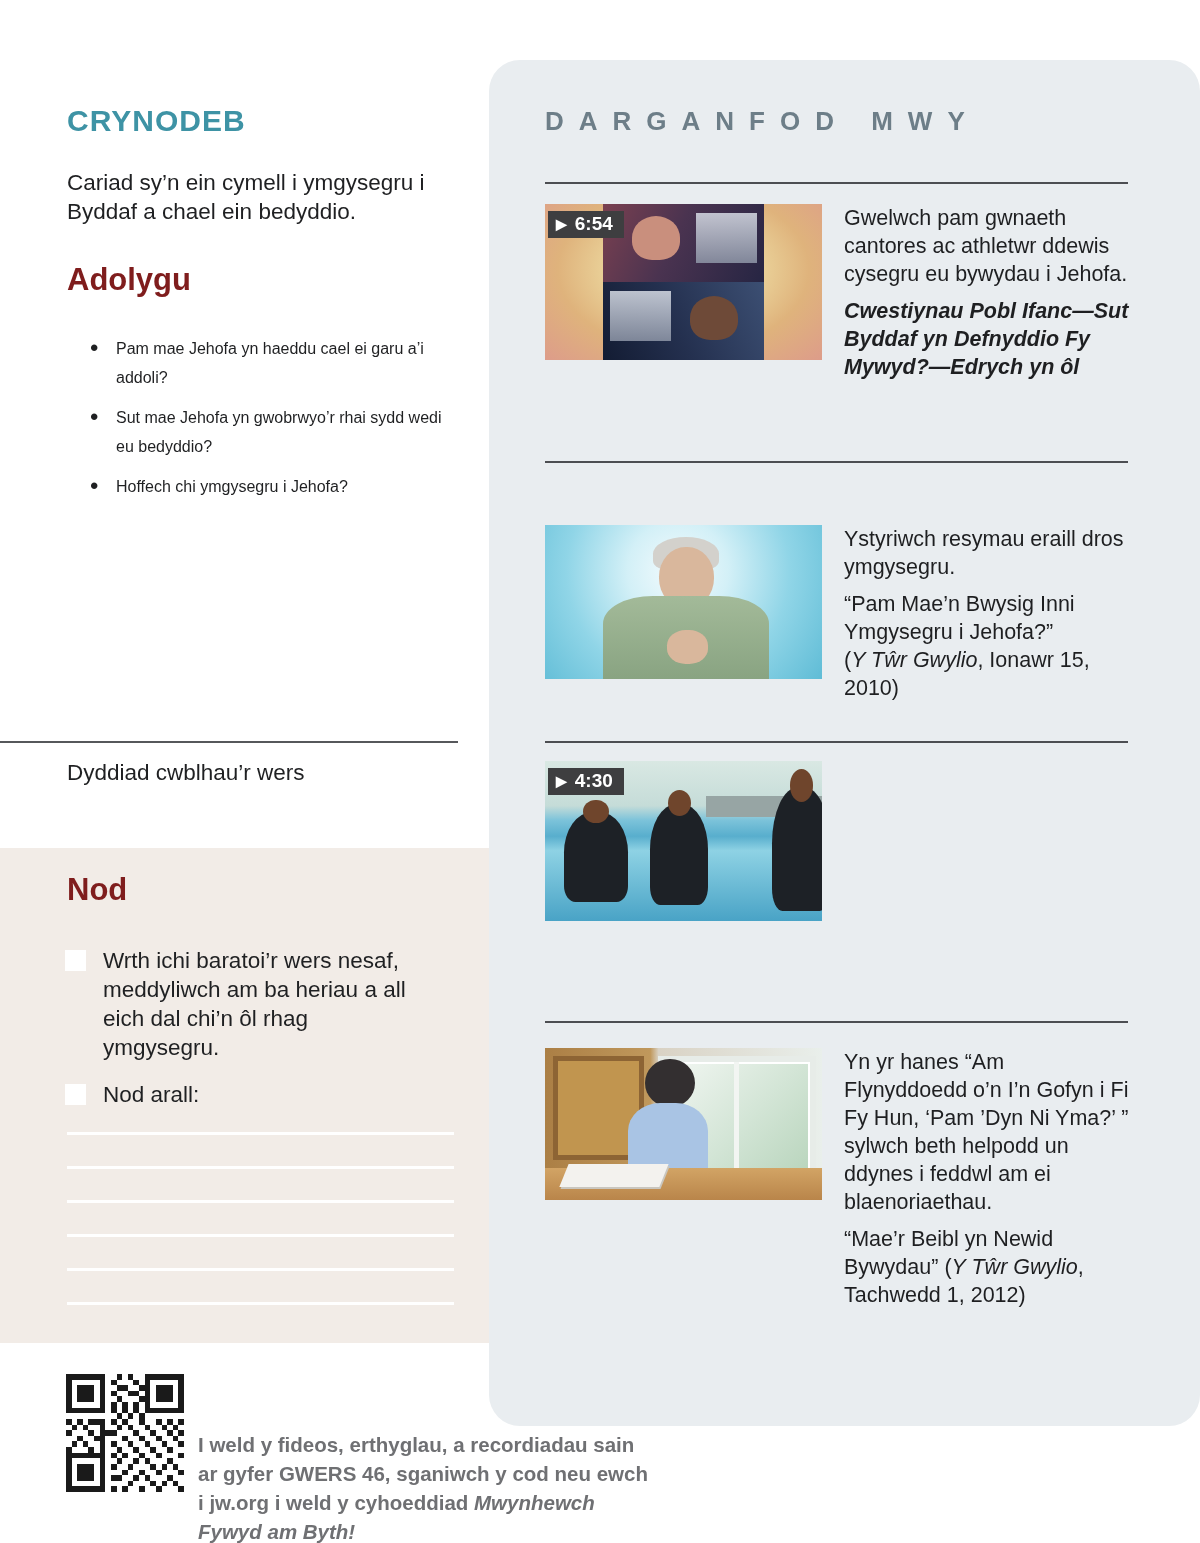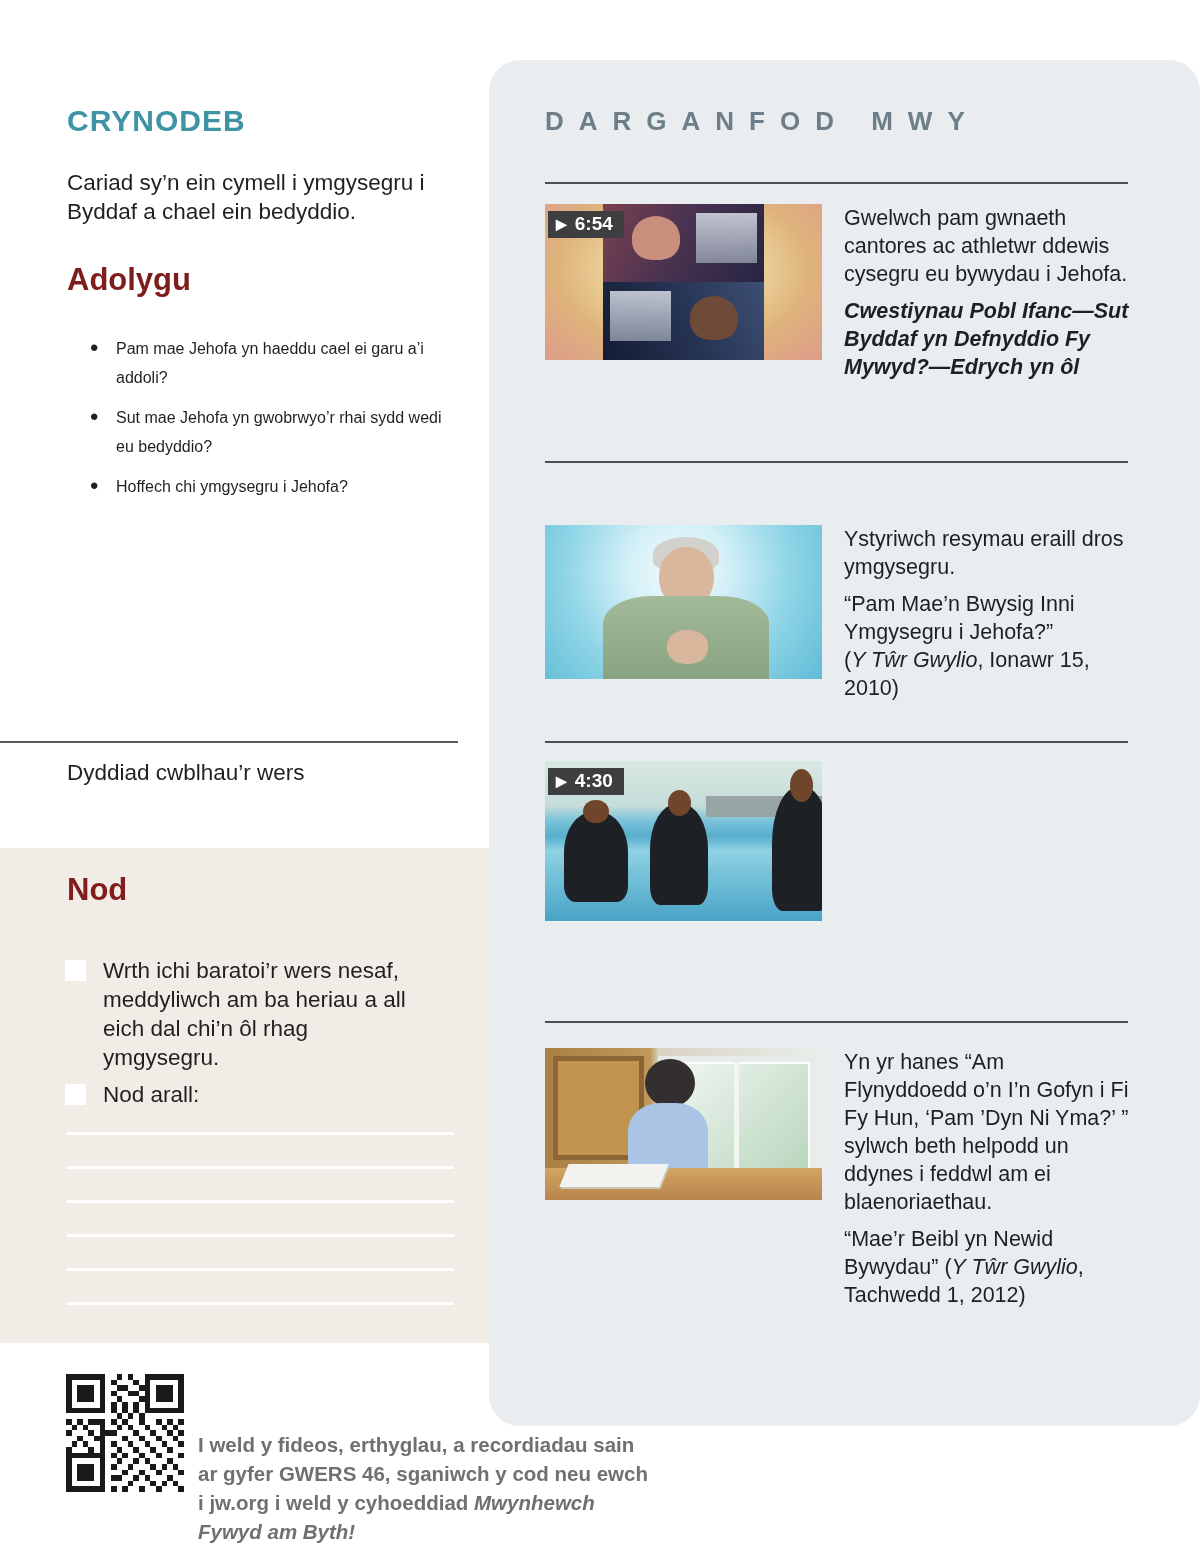--- a/index.html
+++ b/index.html
@@ -25,21 +25,21 @@
     list-style:none; font-size:16px; line-height:29px;
   }
   .review-list li { position:relative; padding-left:26px; margin-bottom:11px; }
   .review-list li::before { content:"•"; position:absolute; left:0; top:-1px; font-size:24px; }
   .left-rule { position:absolute; left:0; top:741px; width:458px; height:2px; background:#56585b; }
   .completion-label { position:absolute; left:67px; top:760px; margin:0; font-size:22.5px; }
 
   .goal-box { position:absolute; left:0; top:848px; width:458px; height:495px; background:#f2ece7;padding-left:31px; }
   .h-nod { left:67px; top:24px; position:absolute; }
   .goal-row { position:absolute; left:65px; display:flex; gap:17px; width:360px; }
-  .goal-row-1 { top:108px; }
+  .goal-row-1 { top:98px; }
   .goal-row-2 { top:232px; }
   .checkbox { width:21px; height:21px; background:#ffffff; flex:none; margin-top:4px; }
   .goal-text { margin:0; font-size:22.5px; line-height:29px; width:312px; }
   .write-line { position:absolute; left:67px; width:387px; height:3px; background:#ffffff; }
 
   
   .panel { position:absolute; left:489px; top:60px; width:711px; height:1366px; background:#e9edf0;border-radius:31px; }
   .panel-title {
     position:absolute; left:56px; top:46px; margin:0;
     font-size:26px; font-weight:700; color:#6d7e88; letter-spacing:15px; white-space:nowrap;

